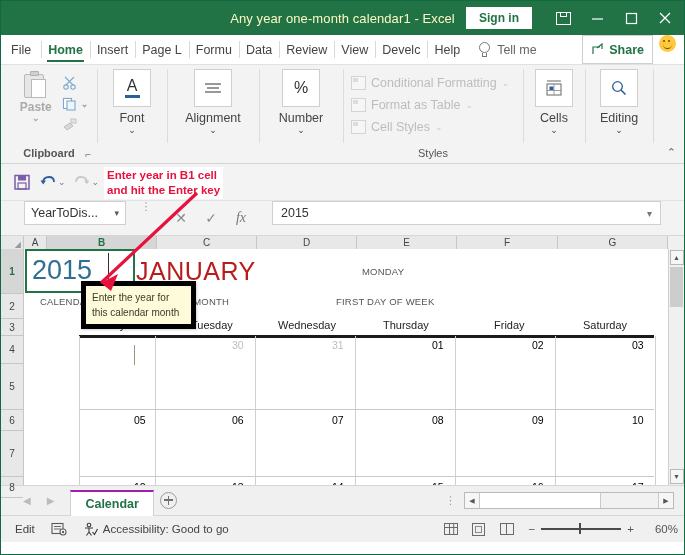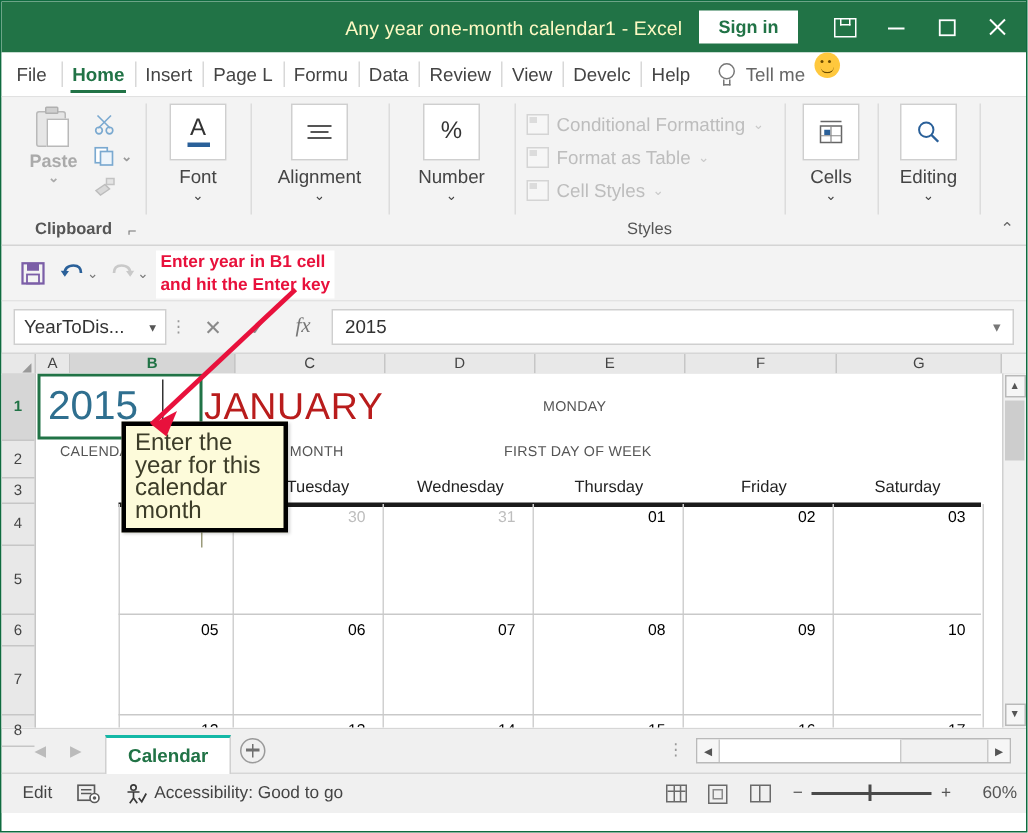--- a/index.html
+++ b/index.html
@@ -62,21 +62,21 @@
   .collapse{position:absolute;right:8px;bottom:4px;color:#666;font-size:11px;cursor:pointer;}
   .dlg{position:absolute;right:6px;bottom:3px;font-size:10px;color:#777;cursor:pointer;}
 
   
   .qat{height:36px;background:#f3f3f3;display:flex;align-items:center;padding-left:8px;position:relative;border-bottom:1px solid #e3e3e3;}
   .qicon{width:26px;height:26px;display:flex;align-items:center;justify-content:center;cursor:pointer;}
   .qcv{font-size:9px;color:#777;margin-left:-3px;margin-right:3px;cursor:pointer;}
   .anno{position:absolute;left:103px;top:3px;background:#fff;color:#e8113c;font-weight:bold;font-size:11.5px;line-height:15px;padding:1px 3px;white-space:nowrap;}
 
   
-  .fbar{height:34px;background:#f3f3f3;display:flex;align-items:center;padding:0 8px;gap:0;border-bottom:1px solid #d6d6d6;}
+  .fbar{height:34px;background:#f3f3f3;display:flex;padding:0 23px;gap:12px;border-bottom:1px solid #d6d6d6;}
   .namebox{width:102px;height:24px;background:#fff;border:1px solid #cfcfcf;display:flex;align-items:center;padding:0 6px;font-size:12.5px;color:#333;box-sizing:border-box;cursor:pointer;}
   .namebox .nm{flex:1;overflow:hidden;white-space:nowrap;}
   .vdots{width:16px;text-align:center;color:#999;font-size:11px;letter-spacing:0;line-height:10px;}
   .fbtns{display:flex;align-items:center;gap:0;}
   .fbtn{width:30px;height:26px;display:flex;align-items:center;justify-content:center;color:#8a8a8a;font-size:14px;cursor:pointer;}
   .fx{font-style:italic;font-family:"Liberation Serif",serif;font-size:14px;color:#777;}
   .finput{flex:1;height:24px;background:#fff;border:1px solid #cfcfcf;margin-left:4px;display:flex;align-items:center;padding:0 8px;font-size:12.5px;color:#333;box-sizing:border-box;cursor:text;}
   .fdrop{margin-left:auto;color:#777;font-size:10px;cursor:pointer;}
 
   
@@ -102,29 +102,29 @@
   .datenum{font-size:10.5px;color:#000;}
   .datenum.dim{color:#bdbdbd;}
   .selbox{position:absolute;border:2px solid #217346;box-sizing:border-box;}
   .selbox .handle{position:absolute;right:-3px;bottom:-3px;width:5px;height:5px;background:#217346;border:1px solid #fff;}
   .caret{position:absolute;width:1px;background:#333;}
   .thickline{position:absolute;background:#1a1a1a;height:2.5px;}
   .vline{position:absolute;background:#d0d0d0;width:1px;}
   .hline{position:absolute;background:#c9c9c9;height:1px;}
 
   
-  .tooltip{position:absolute;background:#fdfbda;border:3px solid #000000;font-size:16px;color:#3c3c28;line-height:15px;padding:4px 6px;box-shadow:1px 1px 2px rgba(0,0,0,.18);z-index:40;}
+  .tooltip{position:absolute;background:#fdfbda;border:5px solid #000000;font-size:10px;color:#3c3c28;line-height:15px;padding:4px 6px;box-shadow:1px 1px 2px rgba(0,0,0,.18);z-index:40;}
   .ttstem{position:absolute;width:1px;background:#9a9a7a;z-index:39;}
   .arrowsvg{position:absolute;left:0;top:0;pointer-events:none;z-index:45;}
 
   
   .sheetbar{height:29px;background:#f0f0f0;display:flex;align-items:center;border-top:1px solid #d6d6d6;}
   .navarrows{display:flex;align-items:center;gap:16px;padding:0 16px 0 22px;color:#bbb;font-size:10px;}
   .navarrows span{cursor:pointer;}
-  .sheettab{background:#fff;border:1px solid #d0d0d0;border-bottom:none;border-top:2px solid #14b8a6;height:24px;display:flex;align-items:center;padding:0 14px;color:#217346;font-weight:bold;font-size:12.5px;margin-top:5px;cursor:pointer;}
+  .sheettab{background:#fff;border:1px solid #d0d0d0;border-bottom:none;border-top:2px solid #a21caf;height:24px;display:flex;align-items:center;padding:0 14px;color:#217346;font-weight:bold;font-size:12.5px;margin-top:5px;cursor:pointer;}
   .addsheet{width:30px;display:flex;align-items:center;justify-content:center;cursor:pointer;}
   .circplus{width:15px;height:15px;border:1.2px solid #9a9a9a;border-radius:50%;position:relative;}
   .circplus:before,.circplus:after{content:"";position:absolute;background:#6f6f6f;}
   .circplus:before{left:3px;right:3px;top:6.4px;height:1.3px;}
   .circplus:after{top:3px;bottom:3px;left:6.4px;width:1.3px;}
   .hdots{margin-left:auto;color:#999;font-size:11px;line-height:9px;padding-right:8px;}
   .hscroll{width:210px;height:17px;border:1px solid #b9b9b9;background:#f1f1f1;display:flex;align-items:stretch;margin-right:10px;box-sizing:border-box;}
   .hsbtn{width:14px;display:flex;align-items:center;justify-content:center;font-size:7px;color:#555;background:#f6f6f6;border-right:1px solid #c9c9c9;cursor:pointer;}
   .hsbtn.r{border-right:none;border-left:1px solid #c9c9c9;}
   .hsthumb{width:120px;background:#fff;border-right:1px solid #c9c9c9;cursor:pointer;}
@@ -185,20 +185,27 @@
     <div class="tab">Formu</div>
     <div class="tab">Data</div>
     <div class="tab">Review</div>
     <div class="tab">View</div>
     <div class="tab">Develc</div>
     <div class="tab">Help</div>
     <div class="tellme">
       <span class="bulb"></span>
       <span>Tell me</span>
     </div>
+    <div class="share">
+      <svg width="13" height="13">
+          <path d="M2 11 L2 4 L9 4" fill="none" stroke="#217346" stroke-width="1.2"></path>
+          <path d="M6 5 L11 1 L11 6" fill="none" stroke="#217346" stroke-width="1.2"></path>
+        </svg>
+      <span>Share</span>
+    </div>
     <div class="smiley"></div>
   </div>
 
   <div class="ribbon">
 
     <div class="rgroup" style="width:96px;font-weight:bold;">
       <div class="gbody" style="align-items:flex-start;padding-top:2px;">
         <div class="paste">
           <div class="clipicon">
             <div class="clipbody"></div>

